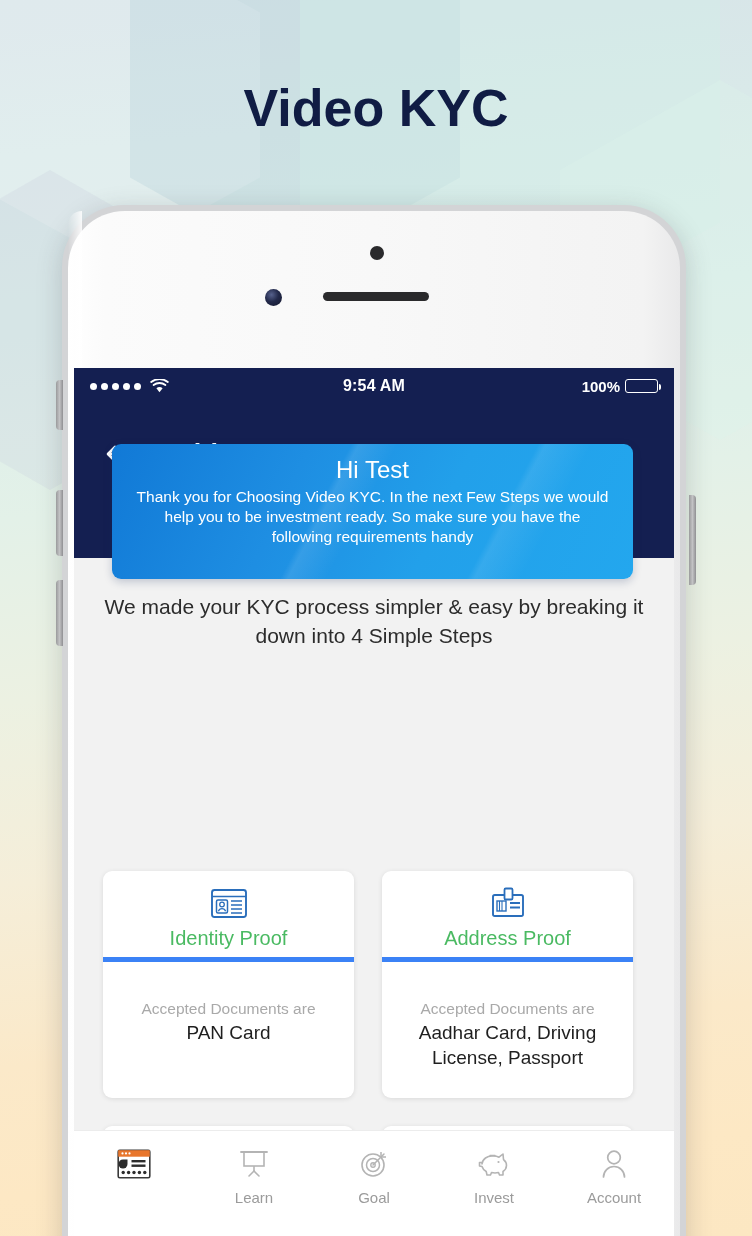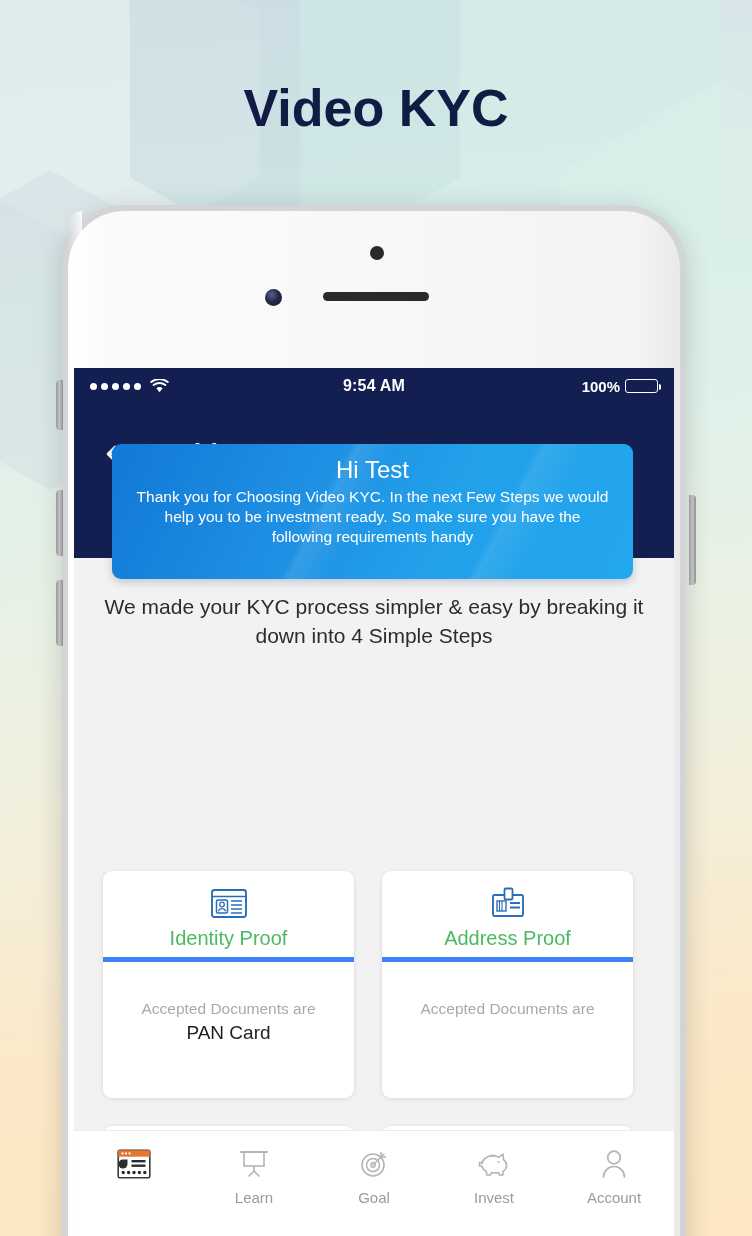--- a/index.html
+++ b/index.html
@@ -421,20 +421,21 @@
                 <line x1="10.5" y1="14" x2="10.5" y2="24" stroke="#2a6ebb" stroke-width="1.1"></line>
                 <line x1="13" y1="14" x2="13" y2="24" stroke="#2a6ebb" stroke-width="1.1"></line>
                 <line x1="21" y1="16" x2="31" y2="16" stroke="#2a6ebb" stroke-width="2"></line>
                 <line x1="21" y1="20.5" x2="31" y2="20.5" stroke="#2a6ebb" stroke-width="2"></line>
               </svg>
             </div>
             <div class="card-title">Address Proof</div>
           </div>
           <div class="card-body">
             <div class="accepted-label">Accepted Documents are</div>
+            <div class="accepted-value">Aadhar Card, Driving License, Passport</div>
           </div>
         </div>
 
         <div class="kyc-card short">
           <div class="card-head">
             <div class="card-icon">
               <svg width="40" height="31" viewBox="0 0 40 31">
                 <path d="M31.5 3.5 L36 8 L20 24 L14 26 L16 20 Z" stroke="#2a6ebb" stroke-width="1.9" fill="none" stroke-linejoin="round"></path>
                 <line x1="18.5" y1="21.5" x2="27" y2="13" stroke="#2a6ebb" stroke-width="1.4"></line>
                 <circle cx="22.5" cy="17.5" r="1.6" stroke="#2a6ebb" stroke-width="1.3" fill="none"></circle>

